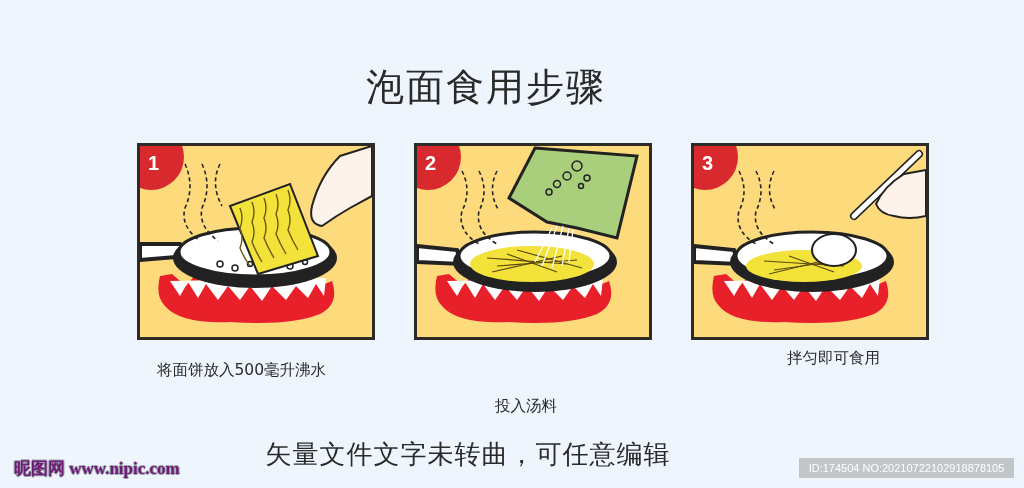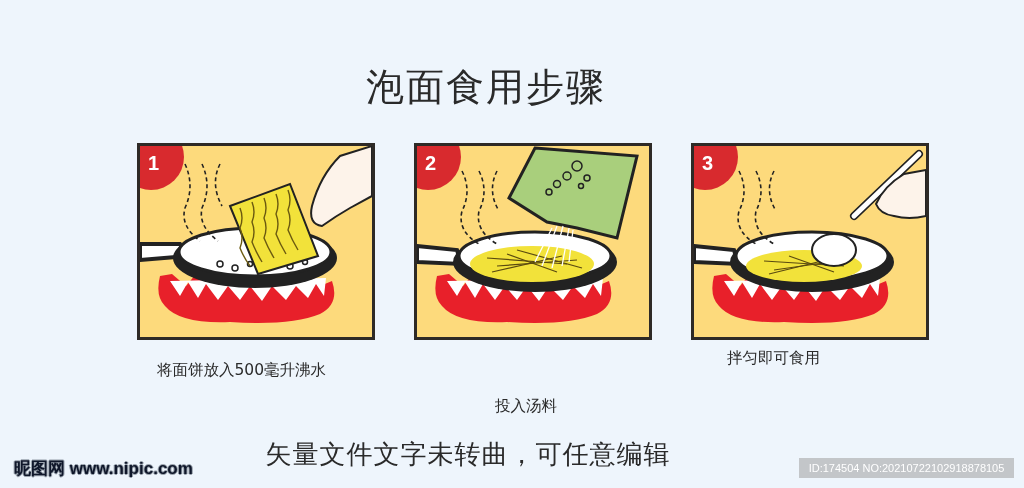--- a/index.html
+++ b/index.html
@@ -26,30 +26,30 @@
   }
   .badge-num {
     position:absolute; left:12px; top:7px; color:#fff; font-weight:bold;
     font-size:20px; font-family:"Liberation Sans",sans-serif;
   }
   .caption {
     position:absolute; top:346px; font-size:15.5px; line-height:24px; color:#2b2b2b;
   }
   .c1 { left:157px;margin-top:12px; }
   .c2 { left:495px;margin-top:48px; }
-  .c3 { left:727px;text-align:right; }
+  .c3 { left:787px;text-align:right; }
   .footer {
     position:absolute; left:0; width:936px; top:437px; text-align:center;
     font-size:26px; color:#2a2a2a; letter-spacing:1px;
   }
   .watermark {
     position:absolute; left:14px; top:457px; font-size:17px;
-    color:#0f172a; font-weight:bold;
+    color:#701a75; font-weight:bold;
     text-shadow:-1px 0 #9aa3ad, 1px 0 #9aa3ad, 0 -1px #9aa3ad, 0 1px #9aa3ad;
-    font-family:Liberation Sans, sans-serif;
+    font-family:Liberation Serif, serif;
   }
   .idbox {
     position:absolute; left:799px; top:458px; width:215px; height:20px;
     background:#c3c6c9; color:#fff; font-size:11px; line-height:20px;
     text-align:center; font-family:"Liberation Sans",sans-serif;
   }
 </style>
 </head>
 <body>
 

